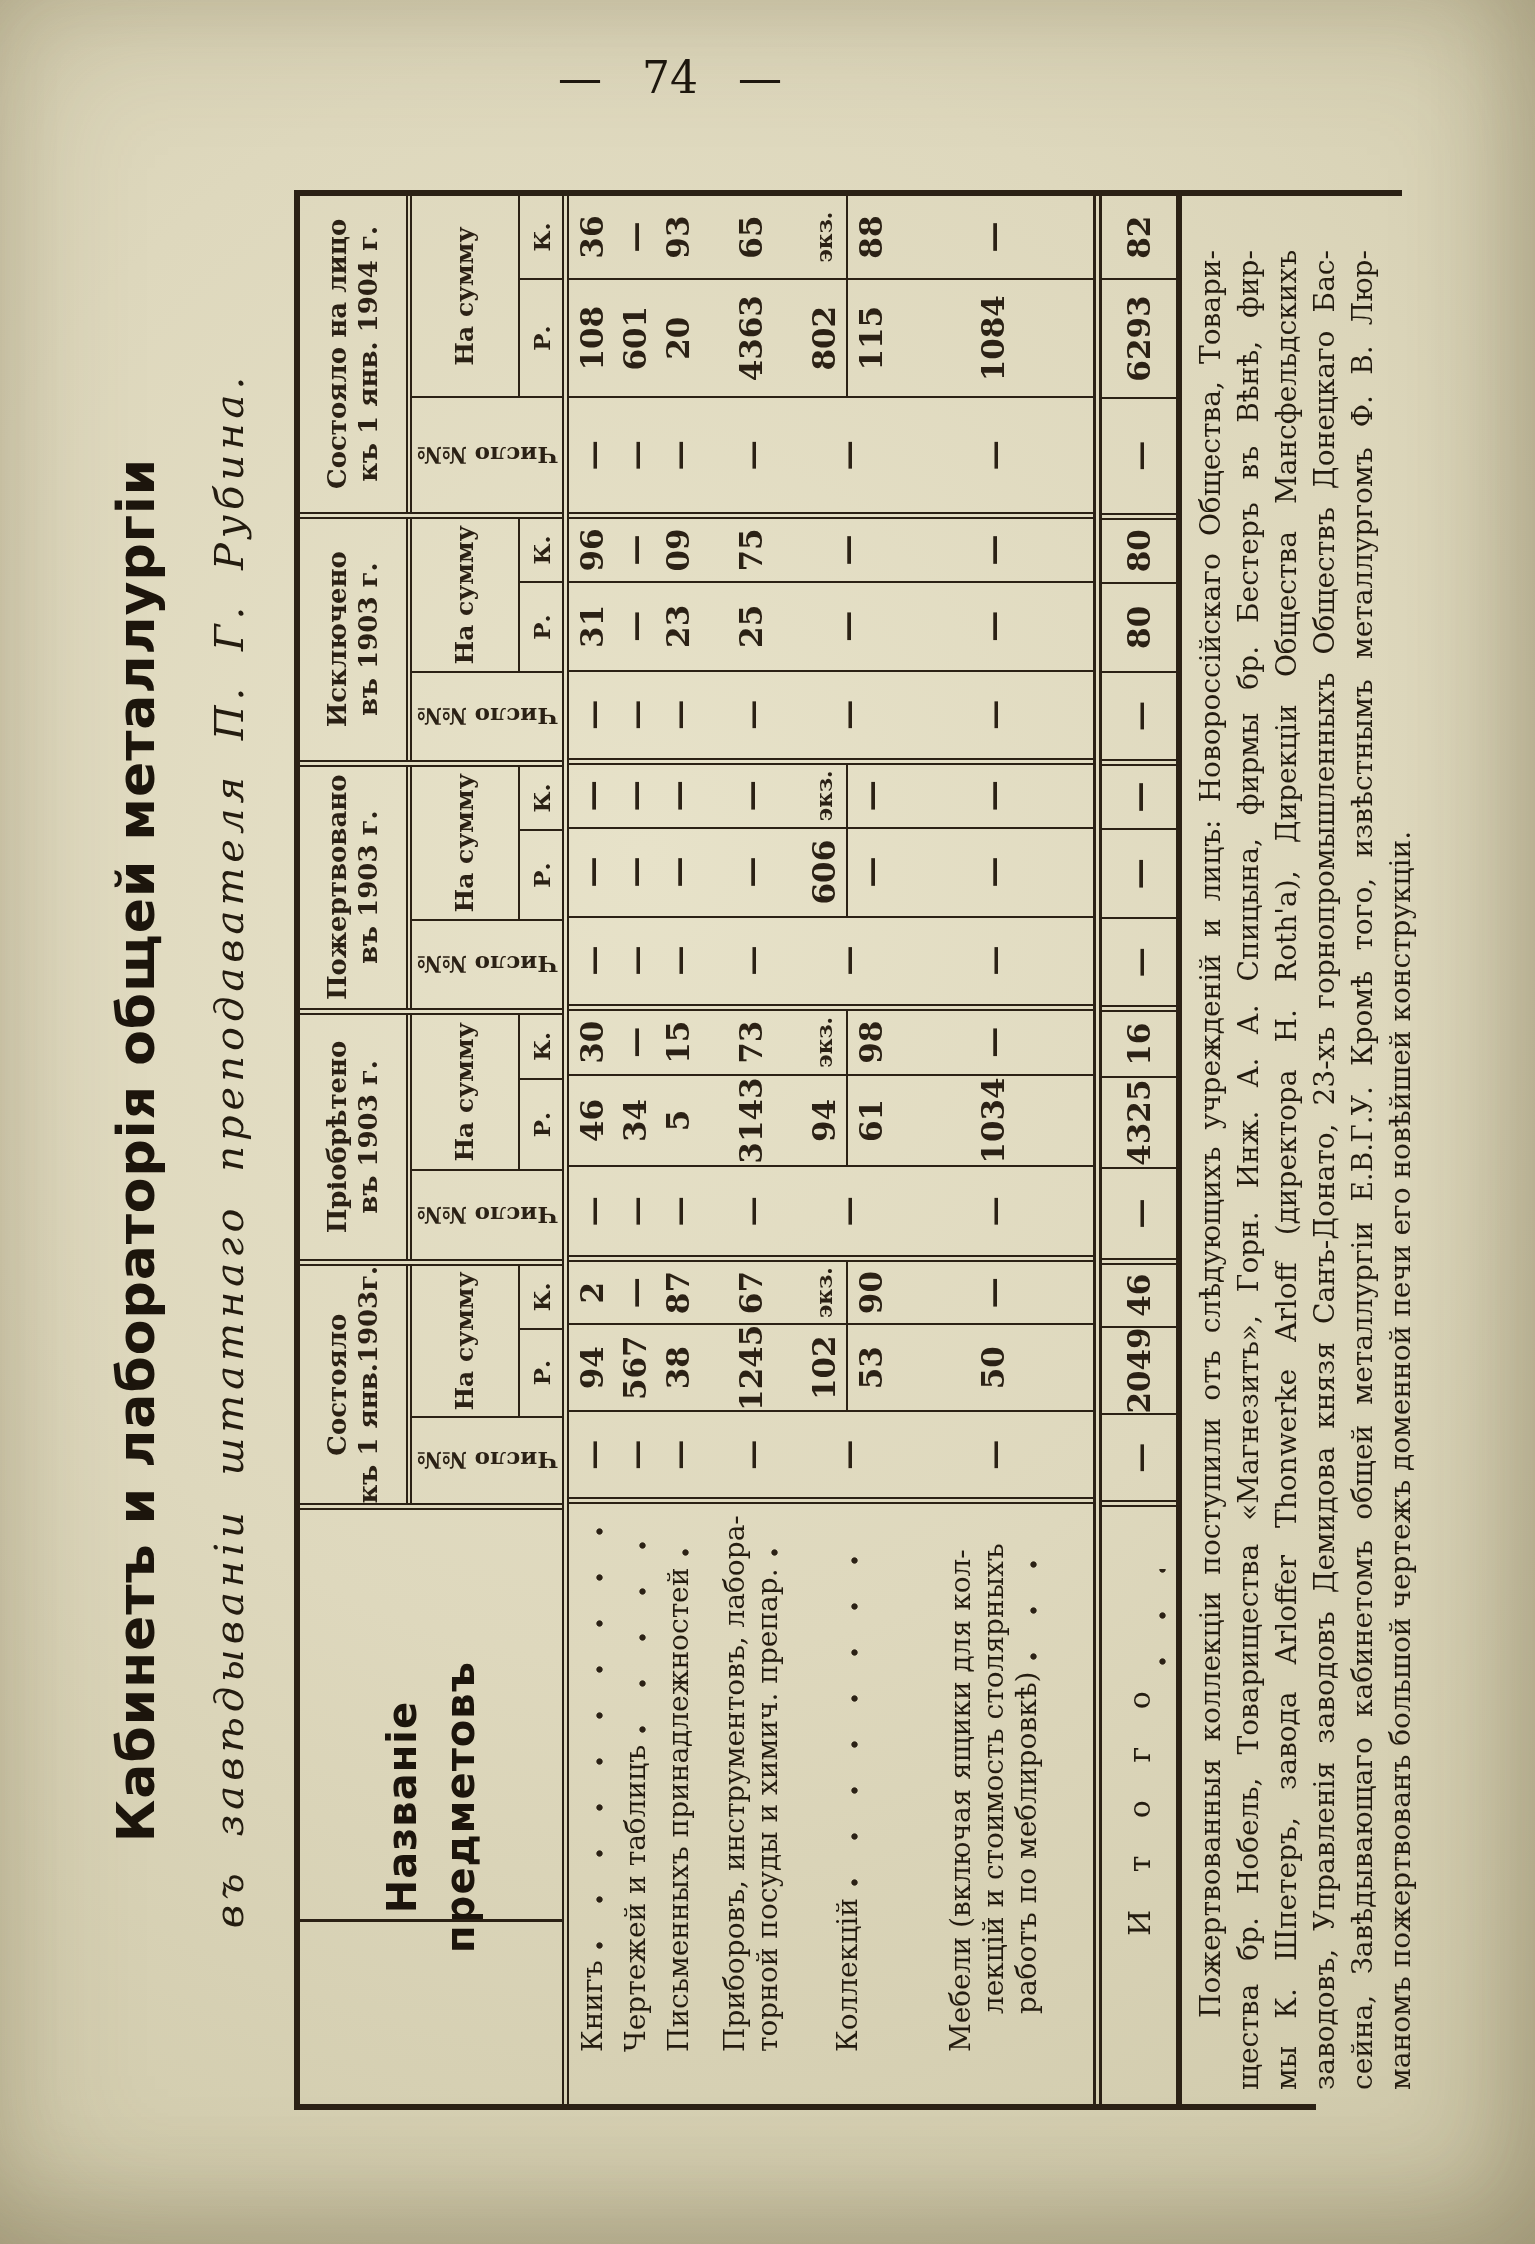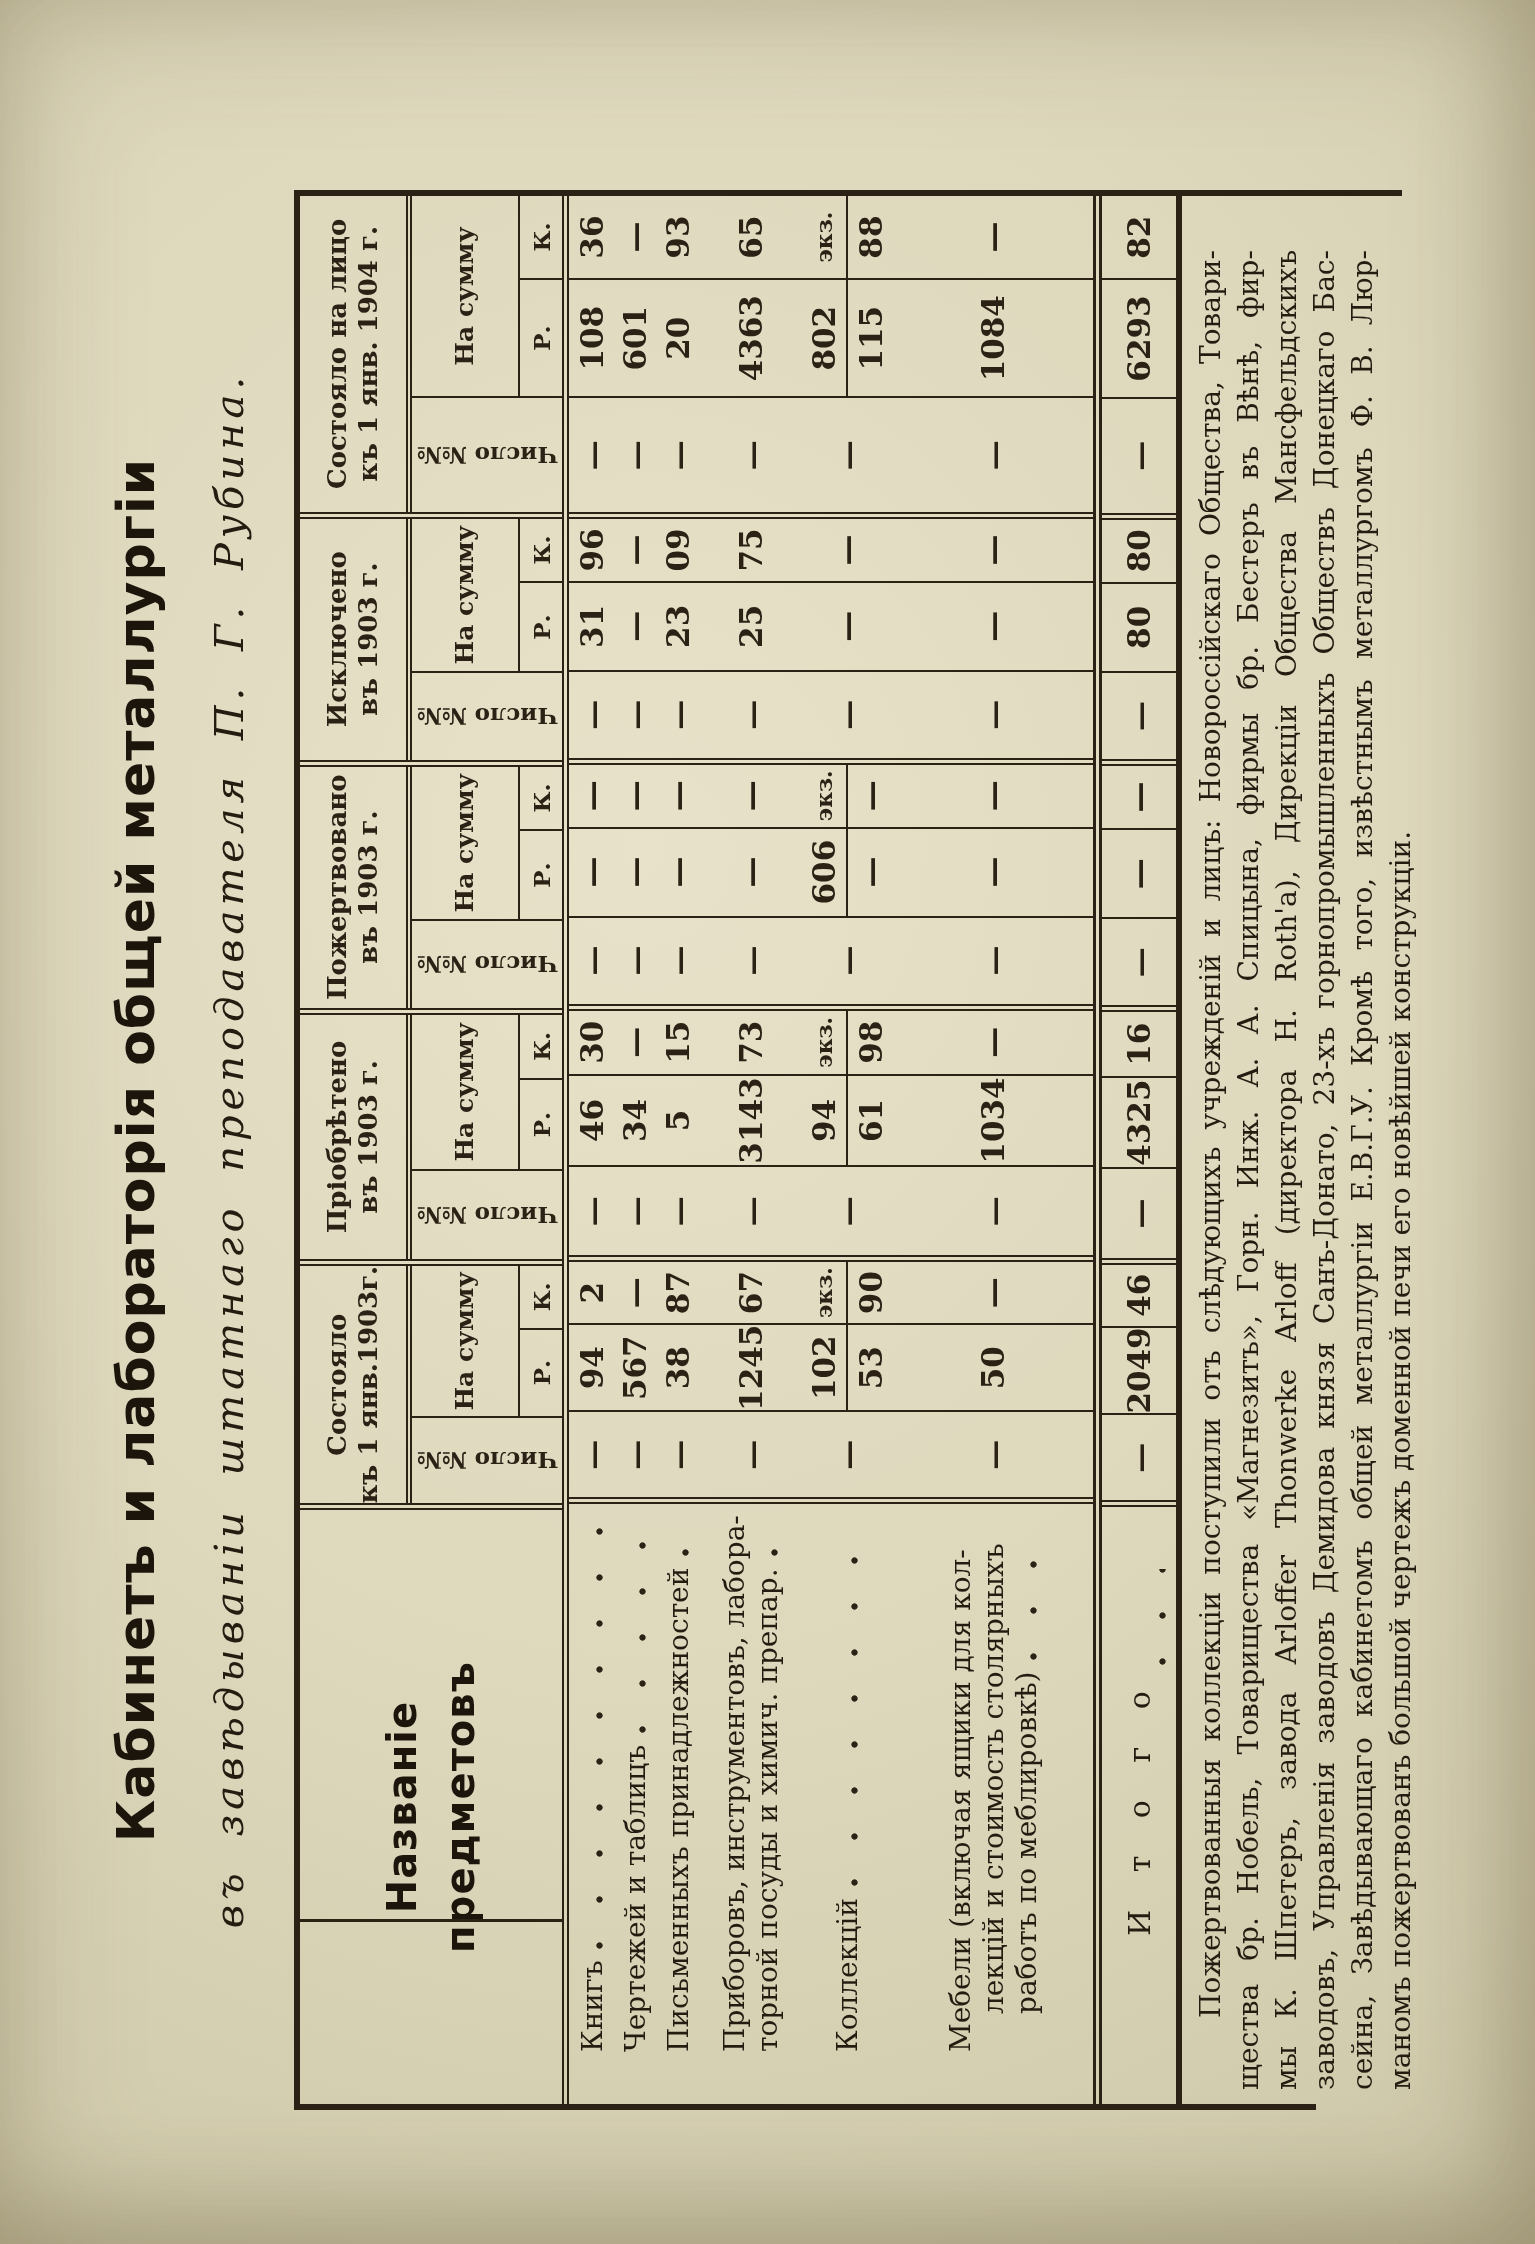--- a/index.html
+++ b/index.html
@@ -117,20 +117,21 @@
   .footnote{margin:10px 0 0 60px;width:1840px;color:#241c10;}
   .fline{font-size:28px;line-height:38px;white-space:normal;text-align:justify;text-align-last:justify;}
   .fline.first{text-indent:72px;}
   .fline.last{text-align:left;text-align-last:left;}
 </style>
 </head>
 <body>
 
 <div class="page">
 
+  <div class="pagenum">— 74 —</div>
 
   <div class="landscape">
     <div class="sheet">
 
       <div class="title1">Кабинетъ и лабораторія общей металлургіи</div>
       <div class="title2">въ завѣдываніи штатнаго преподавателя П. Г. Рубина.</div>
 
       <div class="tbl">
 
         <div class="head">

